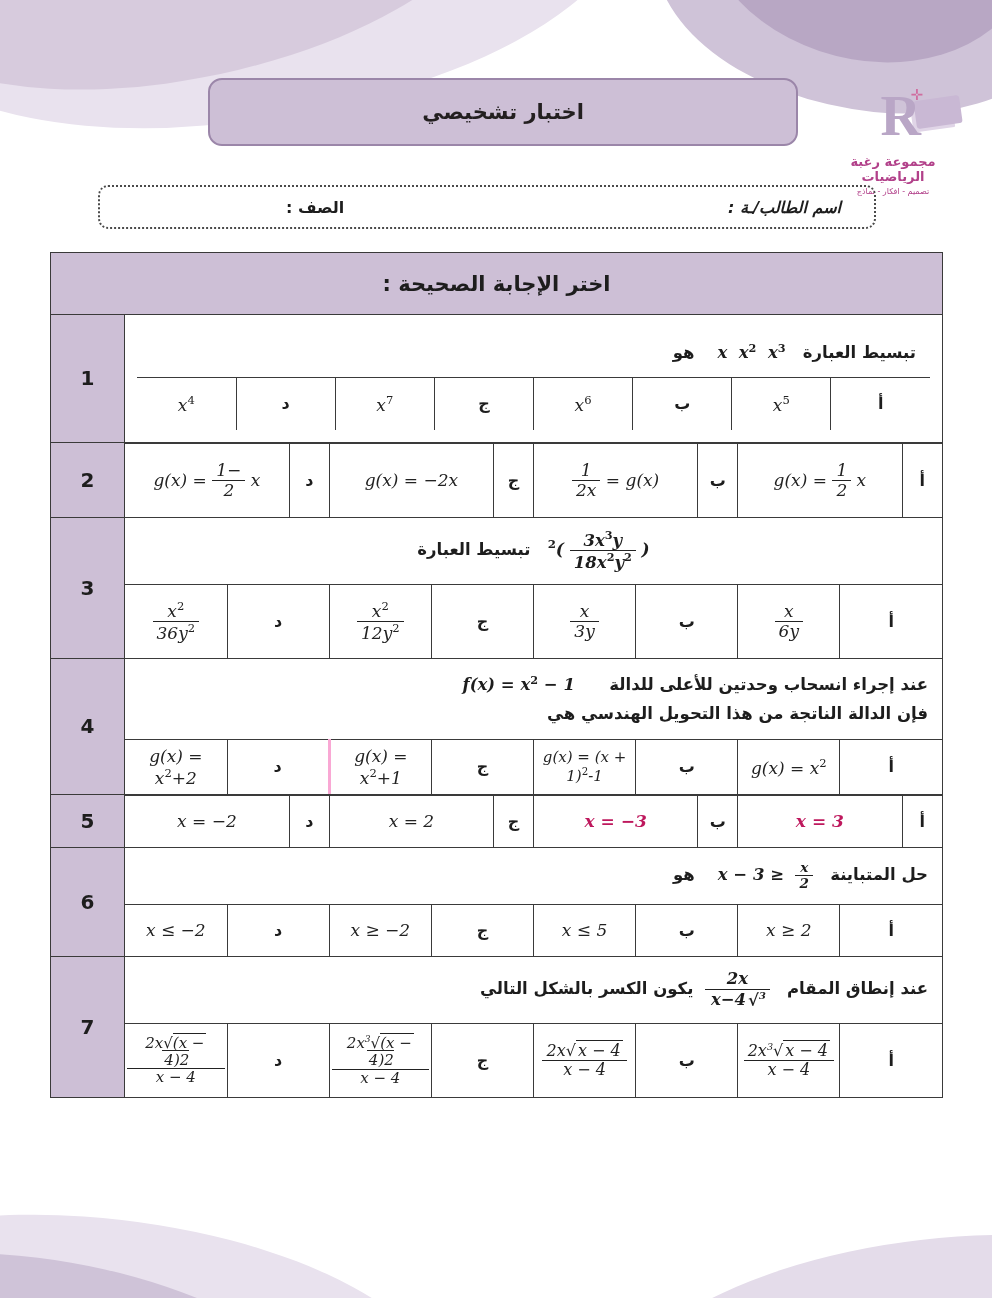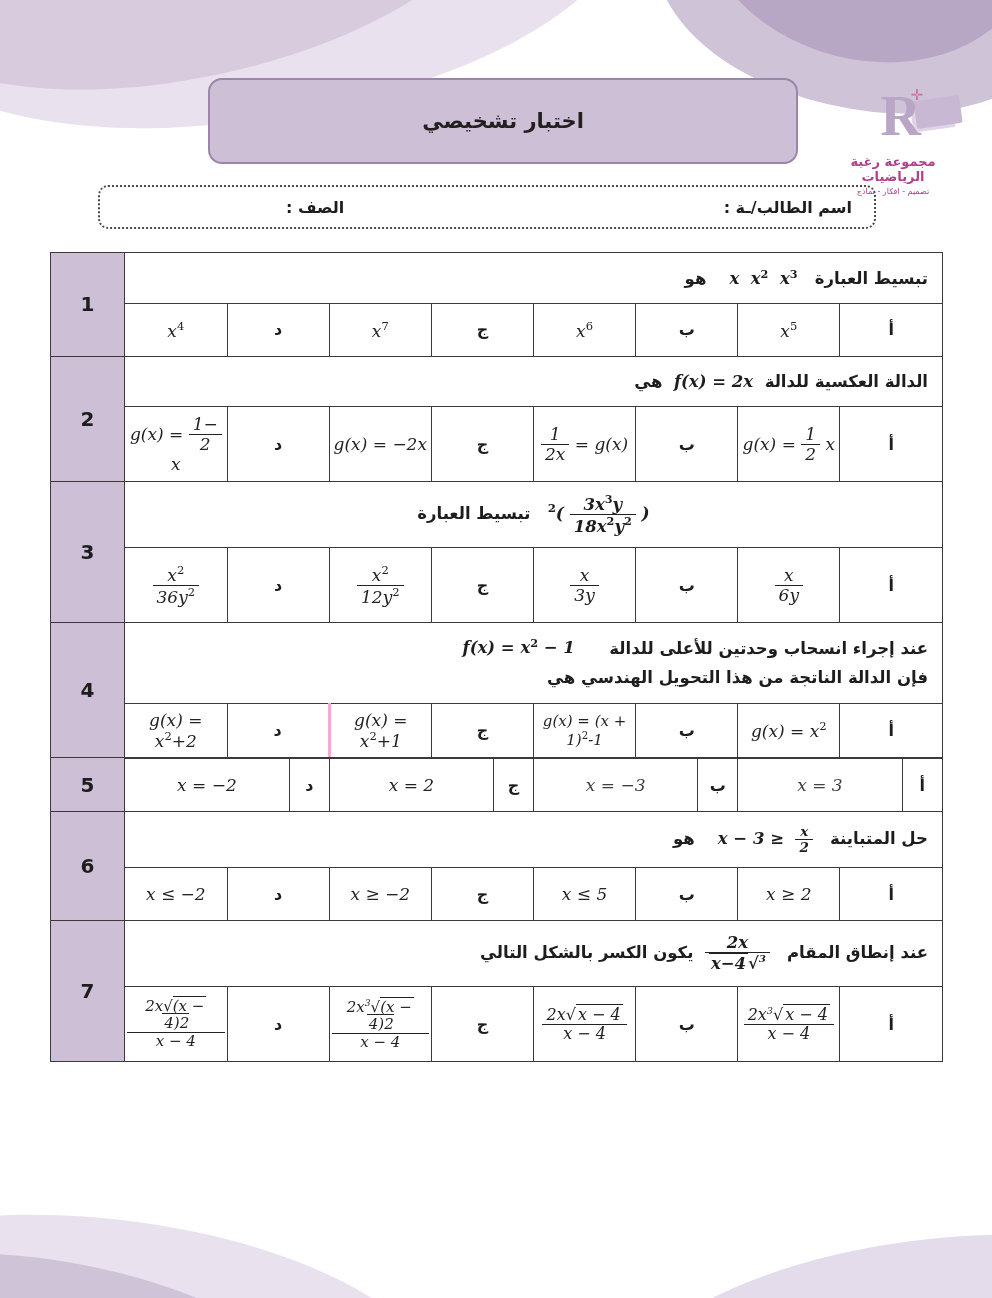--- a/index.html
+++ b/index.html
@@ -51,21 +51,21 @@
   .deco-br{
     right:-300px;bottom:-270px;width:700px;height:330px;
     background:#e4dcea;
     border-radius:70% 60% 0 0;
     transform:rotate(-4deg);
   }
 
   
   .sheet{position:relative;z-index:5;}
   .title-box{
-    position:absolute;left:208px;top:78px;width:590px;height:86px;
+    position:absolute;left:208px;top:78px;width:590px;height:68px;
     background:#cdbfd6;
     border:2px solid #9b86a9;
     border-radius:14px;
     box-sizing:border-box;
     display:flex;flex-direction:column;align-items:center;justify-content:center;
     gap:4px;
   }
   .title-1{font-size:21px;font-weight:bold;color:#231f20;}
   .title-2{font-size:19px;font-weight:bold;color:#8d3b6b;}
 
@@ -93,21 +93,21 @@
 
   .name-row{
     position:absolute;left:98px;top:185px;width:778px;height:44px;
     border:2px dotted #4a4a4a;
     border-radius:10px;
     box-sizing:border-box;
     display:flex;align-items:center;
     padding:0 18px;
     font-size:16px;font-weight:bold;color:#1d1d1d;
   }
-  .name-row .lbl-student{margin-right:4px;}
+  .name-row .lbl-student{margin-right:15px;font-style:italic;}
   .name-row .spacer{flex:1;}
   .name-row .lbl-grade{margin-left:0;padding-left:8px;}
 
   
   table.qt{
     position:absolute;left:50px;top:252px;width:892px;
     border-collapse:collapse;
     table-layout:fixed;
     background:#fff;
   }
@@ -139,21 +139,21 @@
     width:40px;text-align:center;vertical-align:middle;
     font-size:16px;font-weight:bold;color:#1d1d1d;
     background:#fff;
   }
   .opt-val{
     text-align:center;vertical-align:middle;
     font-size:17px;color:#222;
     padding:6px 2px;
     height:50px;
   }
-  .opt-val.grey{color:#404040;}
+  .opt-val.grey{color:#be185d;font-weight:bold;}
   .opt-row td{height:52px;}
   .opt-row.tall td{height:74px;}
 
   
   .m{font-family:"DejaVu Serif", serif;font-style:italic;}
   .upn{font-size:0.68em;vertical-align:super;font-style:normal;}
   .frac{display:inline-block;vertical-align:middle;text-align:center;line-height:1.12;}
   .frac .n{display:block;border-bottom:1.3px solid #222;padding:0 4px;}
   .frac .d{display:block;padding:0 4px;}
   .fs{font-size:0.82em;}
@@ -193,23 +193,26 @@
     <span class="lbl-grade">الصف :</span>
     <span style="width:160px"></span>
   </div>
 
   <table class="qt">
     <colgroup>
       <col style="width:818px">
         <col style="width:74px">
     </colgroup>
     <tbody>
-
-    <tr>
-      <td style="padding:0">
+        <tr>
+      <td class="hdr" colspan="2">اختر الإجابة الصحيحة  :</td>
+    </tr>
+
+    <tr>
+      <td style="padding:12px">
         <table style="width:100%;border-collapse:collapse;table-layout:fixed">
           <tbody>
                 <tr>
                   <td class="q-text" colspan="8" style="border:none;border-bottom:1px solid #3a3a3a">
             <span>تبسيط العبارة</span>
             &nbsp;&nbsp;<span class="m">x</span>&nbsp; <span class="m">x<span class="upn">2</span></span>&nbsp; <span class="m">x<span class="upn">3</span></span>&nbsp;&nbsp;&nbsp;
             <span>هو</span>
           </td>
                 </tr>
           <tr class="opt-row">
@@ -225,27 +228,20 @@
         </tbody>
             </table>
       </td>
       <td class="num-cell">1</td>
     </tr>
 
     <tr>
       <td style="padding:0">
         <table style="width:100%;border-collapse:collapse;table-layout:fixed">
           <tbody>
-                <tr>
-                  <td class="q-text" colspan="8" style="border:none;border-bottom:1px solid #3a3a3a">
-            <span>الدالة العكسية للدالة</span>
-            &nbsp;<span class="m">f(x) = 2x</span>&nbsp;
-            <span>هي</span>
-          </td>
-                </tr>
           <tr class="opt-row tall">
             <td class="opt-letter" style="border:none;border-left:1px solid #3a3a3a;border-top:1px solid #3a3a3a">أ</td>
             <td class="opt-val" style="border:none;border-left:1px solid #3a3a3a;border-top:1px solid #3a3a3a">
               <span class="m">g(x) =</span>
               <span class="frac m"><span class="n">1</span><span class="d">2</span></span>
               <span class="m">x</span>
             </td>
             <td class="opt-letter" style="border:none;border-left:1px solid #3a3a3a;border-top:1px solid #3a3a3a">ب</td>
             <td class="opt-val" style="border:none;border-left:1px solid #3a3a3a;border-top:1px solid #3a3a3a">
               <span class="m">g(x) =</span>

